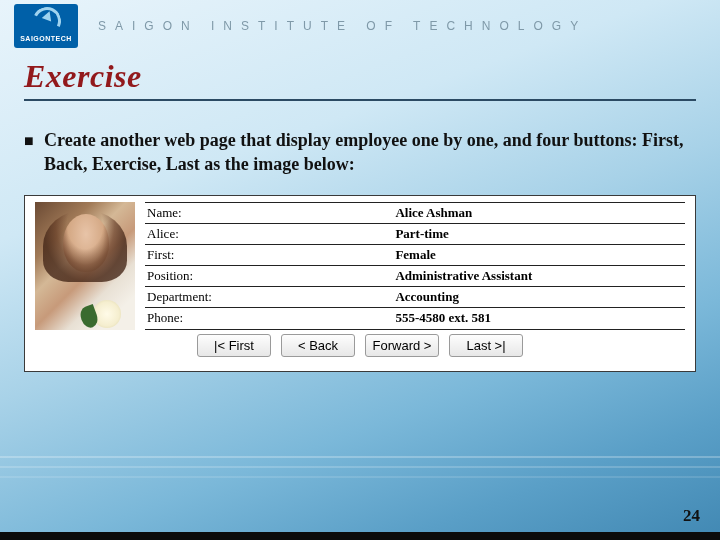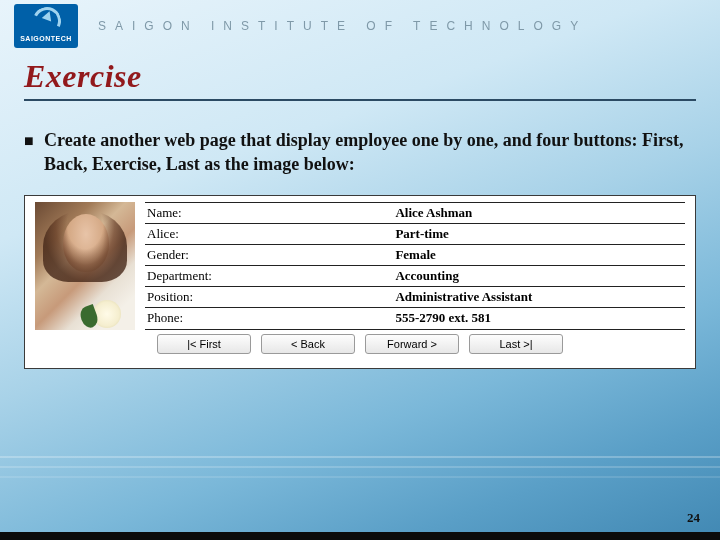--- a/index.html
+++ b/index.html
@@ -93,29 +93,29 @@
     border-radius: 50%;
   }
   .flower::after { content: ""; position: absolute; left: -12px; top: 6px; width: 16px; height: 22px;
     background: #3a6b2f; border-radius: 50% 0 50% 50%; transform: rotate(-20deg); }
   table.emp { flex: 1; border-collapse: collapse; font-family: 'Times New Roman', serif; font-size: 13px; }
   table.emp td { border-bottom: 1px solid #222; padding: 1px 4px 1px 2px; height: 15px; font-weight: bold; }
   table.emp tr:first-child td { border-top: 1px solid #222; }
   table.emp td.lbl { font-weight: normal; width: 46%; }
   .btns { margin-top: 4px; display: flex; justify-content: center; gap: 10px; }
   .btns button {
-    font-family: Arial, sans-serif; font-size: 11px;
-    padding: 3px 0; width: 94px;
+    font-family: Arial, sans-serif; font-size: 13px;
+    padding: 3px 0; width: 74px;
     background: linear-gradient(#fdfdfd, #e7e7e7);
     border: 1px solid #9a9a9a; border-radius: 3px;
     cursor: pointer;
   }
   .pagenum {
     position: absolute; right: 20px; bottom: 14px;
-    font-weight: bold; color: #111; font-size: 13px;
+    font-weight: bold; color: #111; font-size: 17px;
     font-family: Georgia, serif;
   }
   .deco-lines {
     position: absolute; left: 0; right: 0; bottom: 58px; height: 26px;
     background:
       linear-gradient(rgba(255,255,255,.25), rgba(255,255,255,.25)) 0 0/100% 2px no-repeat,
       linear-gradient(rgba(255,255,255,.18), rgba(255,255,255,.18)) 0 10px/100% 2px no-repeat,
       linear-gradient(rgba(255,255,255,.12), rgba(255,255,255,.12)) 0 20px/100% 2px no-repeat;
   }
   .bottom-edge { position:absolute; left:0; right:0; bottom:0; height:8px; background:#0b0b0b; }
@@ -152,34 +152,34 @@
           <tbody>
               <tr>
                 <td class="lbl">Name:</td>
                 <td>Alice Ashman</td>
               </tr>
           <tr>
                 <td class="lbl">Alice:</td>
                 <td>Part-time</td>
               </tr>
           <tr>
-                <td class="lbl">Gender:</td>
+                <td class="lbl">First:</td>
                 <td>Female</td>
+              </tr>
+          <tr>
+                <td class="lbl">Position:</td>
+                <td>Administrative Assistant</td>
               </tr>
           <tr>
                 <td class="lbl">Department:</td>
                 <td>Accounting</td>
               </tr>
           <tr>
-                <td class="lbl">Position:</td>
-                <td>Administrative Assistant</td>
-              </tr>
-          <tr>
                 <td class="lbl">Phone:</td>
-                <td>555-2790 ext. 581</td>
+                <td>555-4580 ext. 581</td>
               </tr>
         </tbody>
           </table>
       </div>
       <div class="btns">
         <button>|&lt; First</button>
         <button>&lt; Back</button>
         <button>Forward &gt;</button>
         <button>Last &gt;|</button>
       </div>

